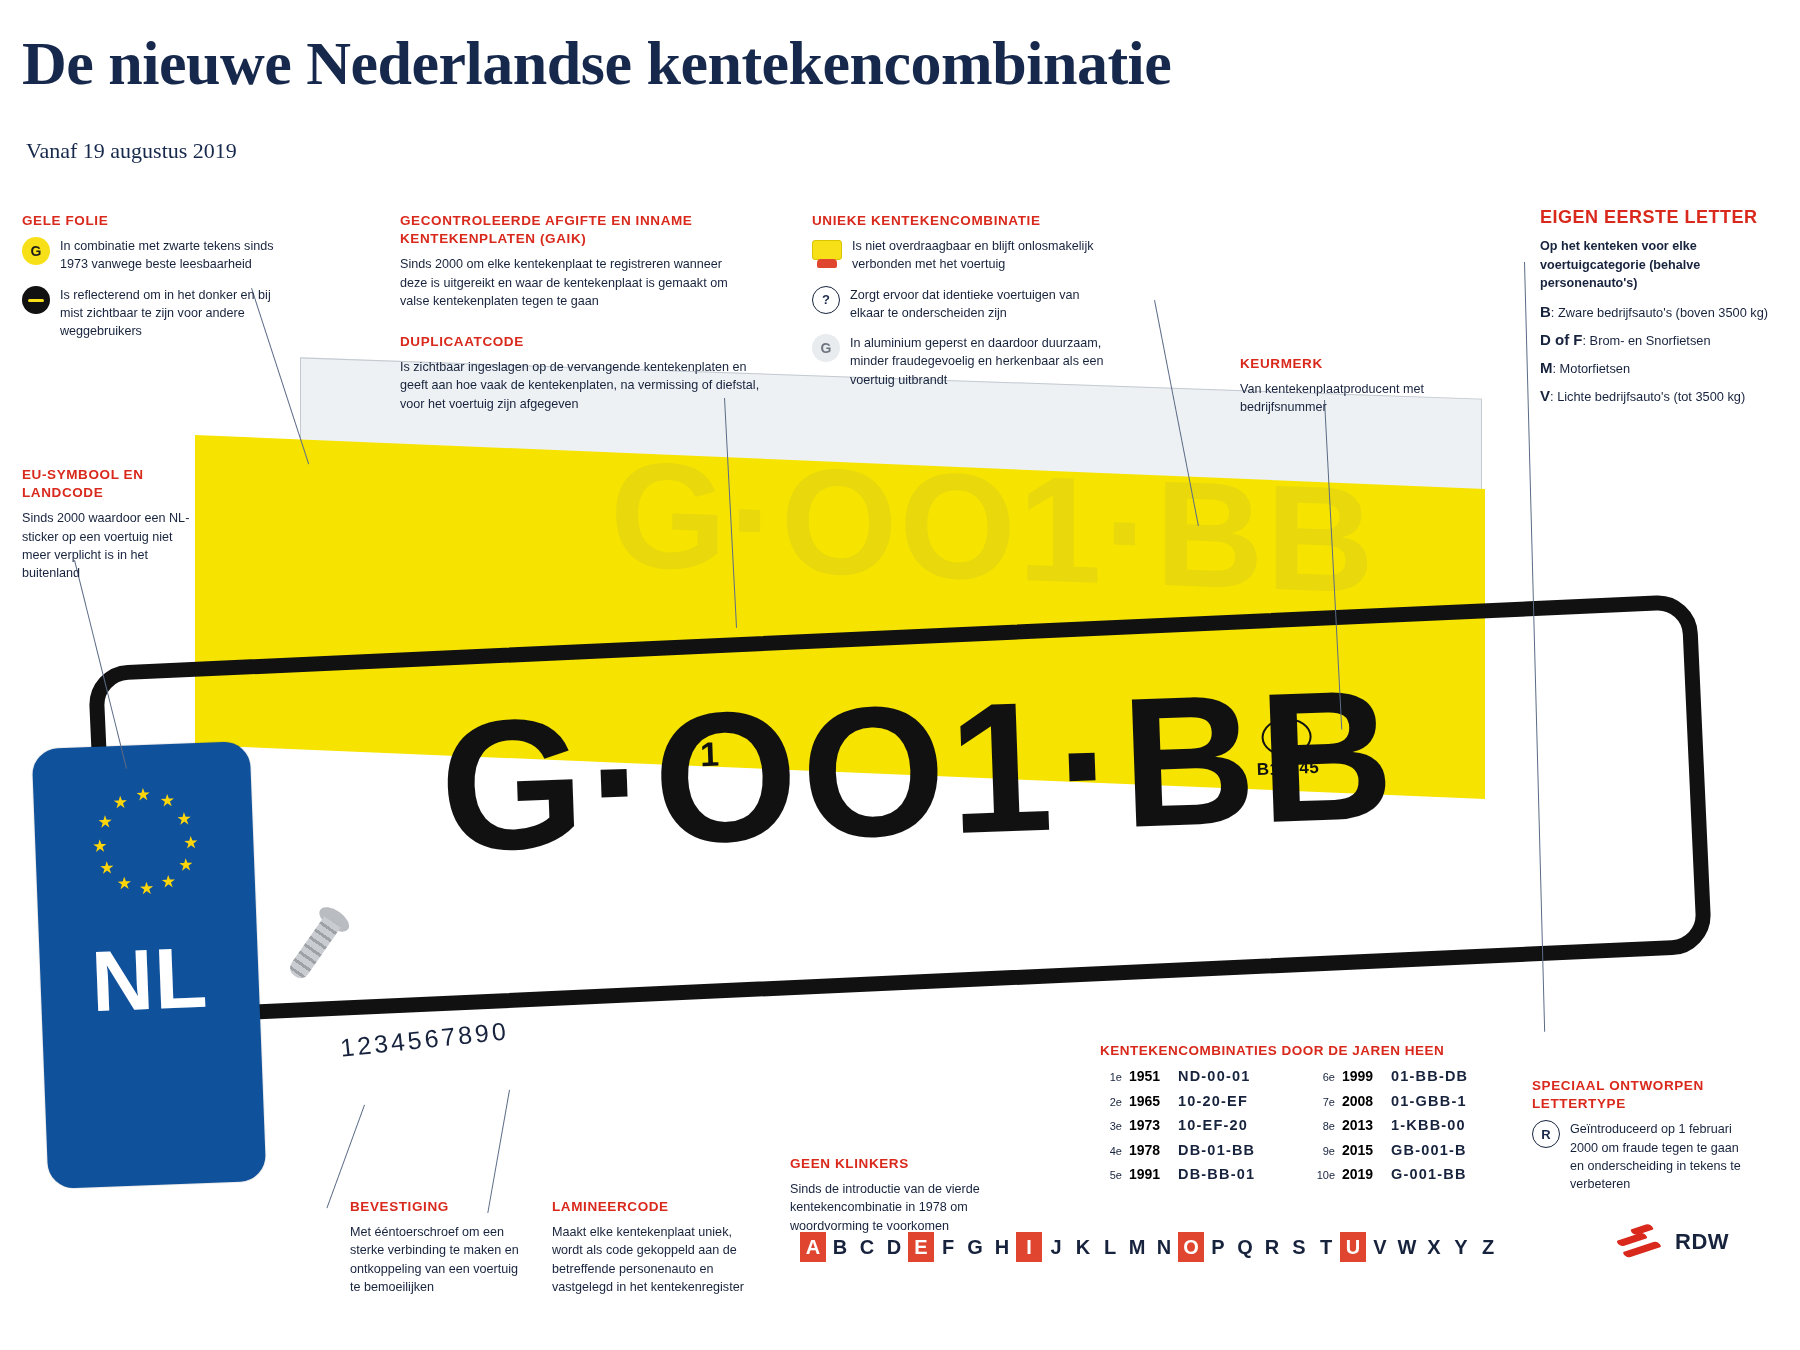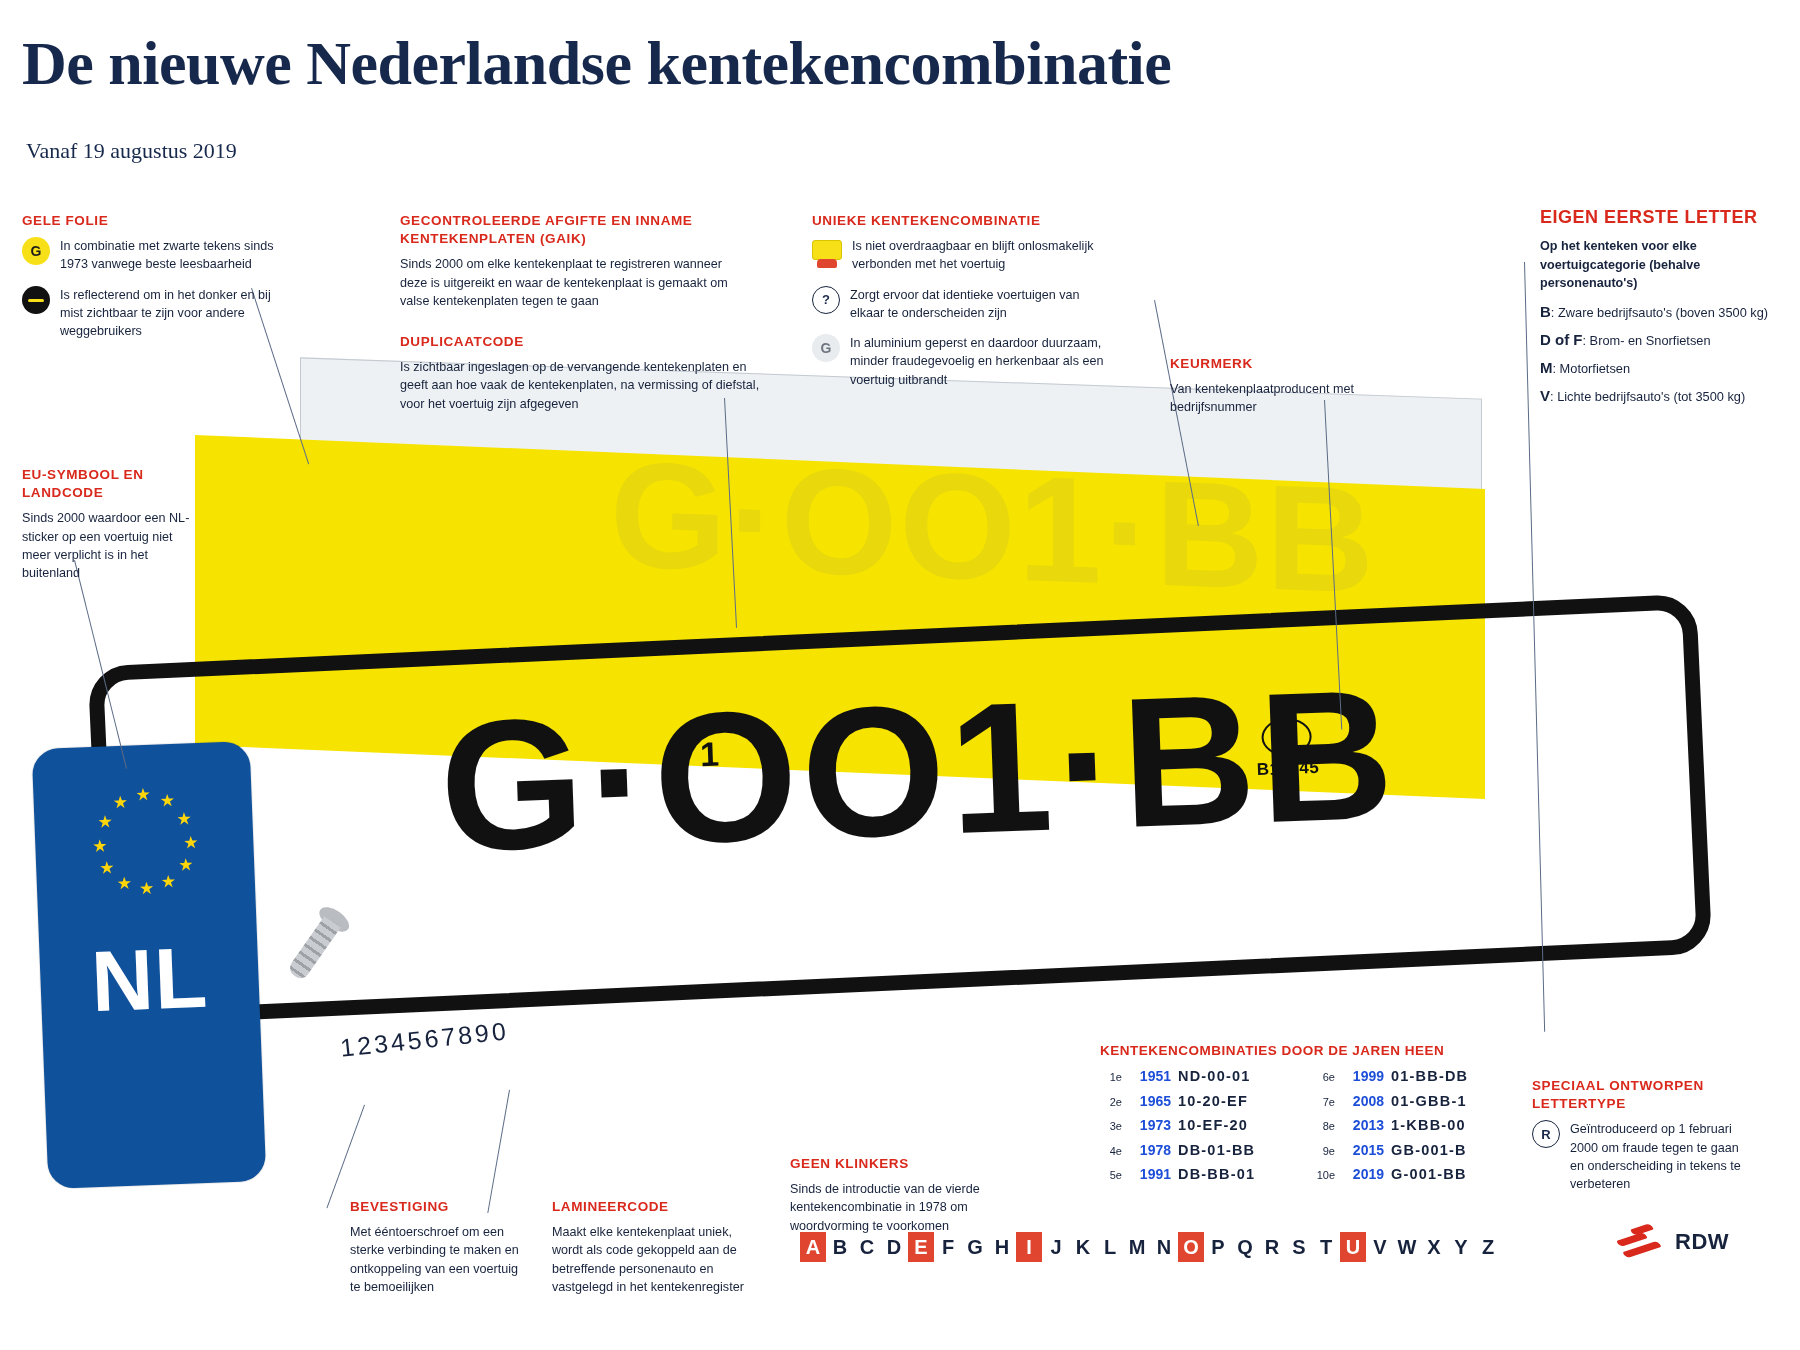--- a/index.html
+++ b/index.html
@@ -133,21 +133,21 @@
     transform:rotate(-6deg);font-family:"Liberation Sans", sans-serif;
   }
 
   
   .hist{position:absolute;left:1100px;top:1043px;width:400px;}
   .hist .h{color:#d9291c;font-weight:700;font-size:13.5px;letter-spacing:0.5px;text-transform:uppercase;margin-bottom:10px;}
   .hist .cols{display:flex;gap:26px;}
   .hist .col{flex:1;}
   .hist .r{display:flex;align-items:baseline;gap:7px;margin-bottom:8.5px;font-size:14px;}
   .hist .idx{color:#17233d;font-size:11px;width:22px;text-align:right;}
-  .hist .yr{color:#1d4ed8;font-weight:700;width:42px;text-align:right;}
+  .hist .yr{color:#000000;font-weight:700;width:42px;}
   .hist .cb{color:#17233d;font-weight:700;letter-spacing:1.2px;font-size:14.5px;}
 
   
   .alpha{position:absolute;left:800px;top:1232px;display:flex;gap:1px;}
   .alpha span{
     width:26px;height:30px;display:flex;align-items:center;justify-content:center;
     font-weight:700;font-size:20px;color:#17233d;
   }
   .alpha span.vowel{background:#e0452f;color:#fff;}
 
@@ -257,21 +257,21 @@
     <div class="row">
       <div class="badge-outline">?</div>
       <div class="body">Zorgt ervoor dat identieke voertuigen van elkaar te onderscheiden zijn</div>
     </div>
     <div class="row">
       <div class="badge badge-grey">G</div>
       <div class="body">In aluminium geperst en daardoor duurzaam, minder fraudegevoelig en herkenbaar als een voertuig uitbrandt</div>
     </div>
   </div>
 
-  <div class="block" style="left:1170px;top:355px;width:190px;">
+  <div class="block" style="left:1240px;top:355px;width:190px;">
     <div class="head">Keurmerk</div>
     <div class="body">Van kentekenplaatproducent met bedrijfsnummer</div>
   </div>
 
 
   <div class="block" style="left:350px;top:1198px;width:180px;">
     <div class="head">Bevestiging</div>
     <div class="body">Met ééntoerschroef om een sterke verbinding te maken en ontkoppeling van een voertuig te bemoeilijken</div>
   </div>
 

